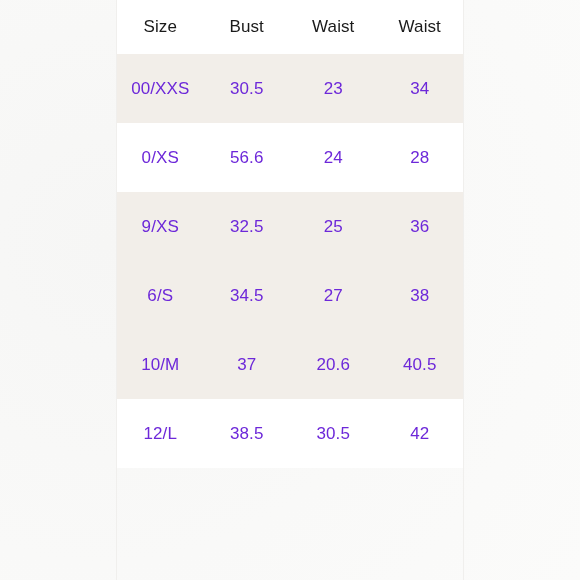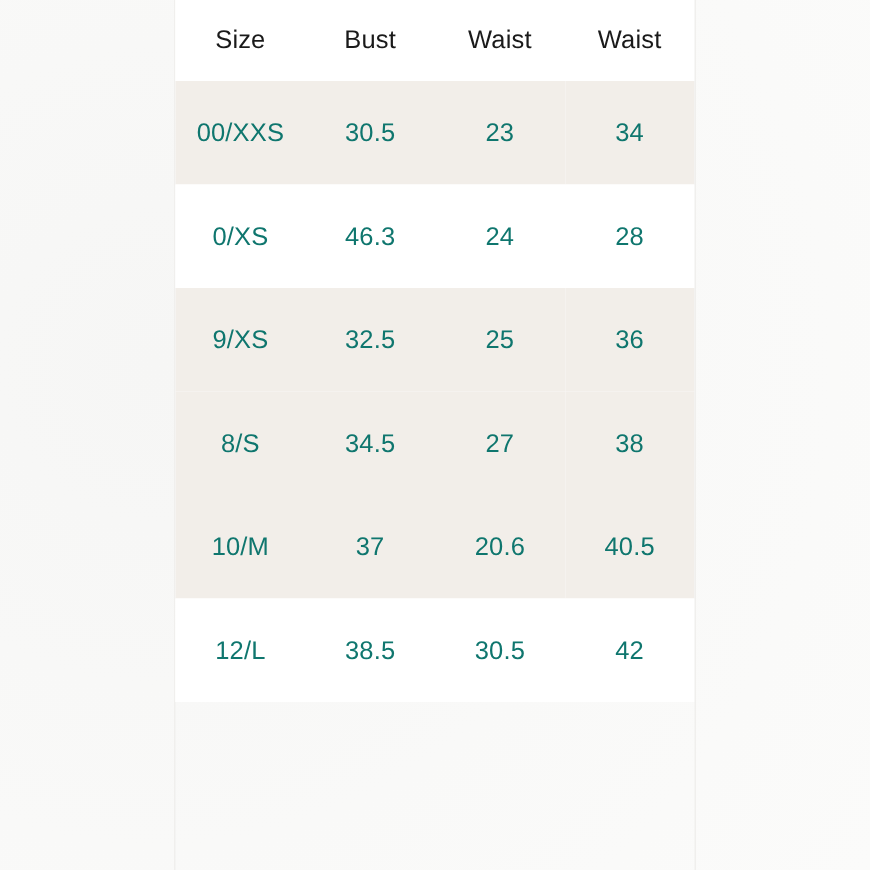--- a/index.html
+++ b/index.html
@@ -85,21 +85,21 @@
   .chart-table tbody tr.shaded {
     background: #f2edE8;
   }
   .chart-table tbody tr.shaded {
     background: #f2eee9;
   }
   .chart-table td {
     height: 69px;
     font-size: 17px;
     font-weight: 400;
-    color: #0f766e;
+    color: #6d28d9;
     letter-spacing: 0.1px;
     line-height: 69px;
   }
 
   
 </style>
 </head>
 <body>
 
 <div id="page">
@@ -124,35 +124,35 @@
 
         <tr class="shaded">
           <td>00/XXS</td>
           <td>30.5</td>
           <td>23</td>
           <td>34</td>
         </tr>
 
         <tr>
           <td>0/XS</td>
-          <td>46.3</td>
+          <td>56.6</td>
           <td>24</td>
           <td>28</td>
         </tr>
 
         <tr class="shaded">
           <td>9/XS</td>
           <td>32.5</td>
           <td>25</td>
           <td>36</td>
         </tr>
 
 
         <tr class="shaded">
-          <td>8/S</td>
+          <td>6/S</td>
           <td>34.5</td>
           <td>27</td>
           <td>38</td>
         </tr>
 
 
         <tr class="shaded">
           <td>10/M</td>
           <td>37</td>
           <td>20.6</td>

